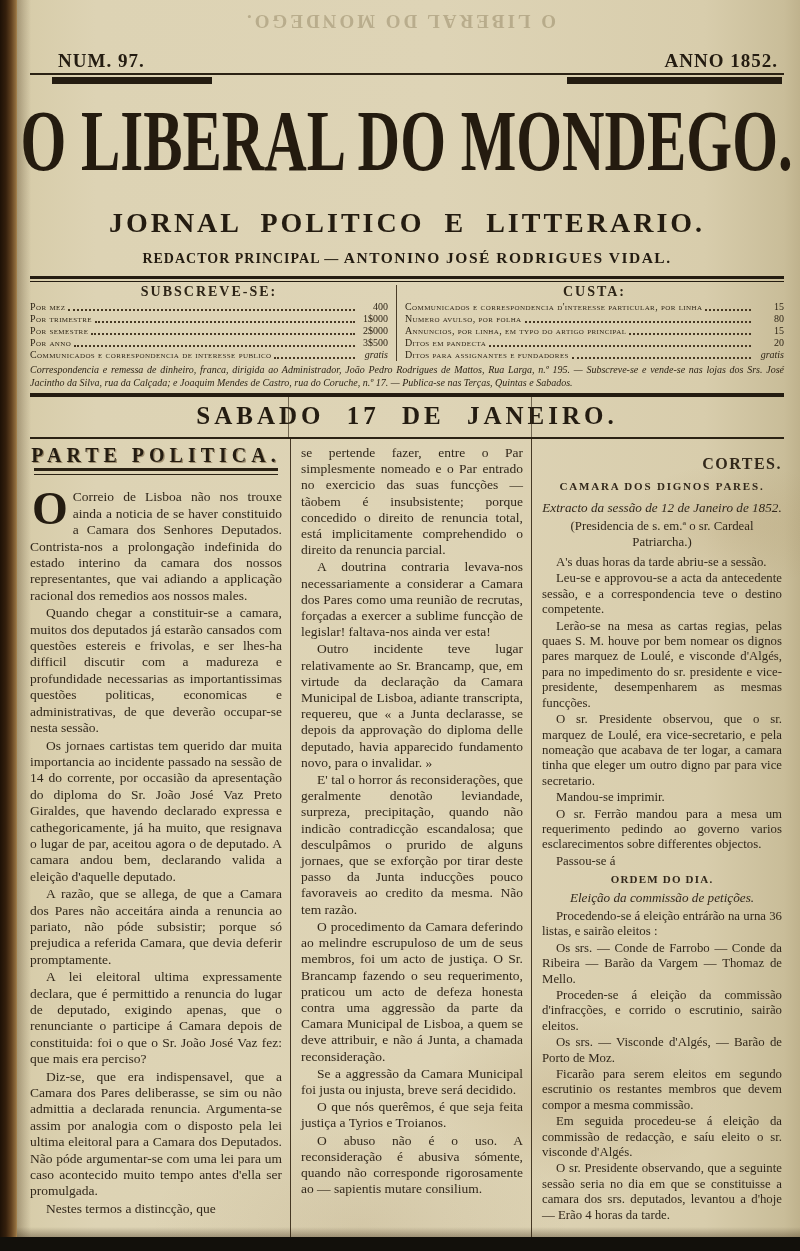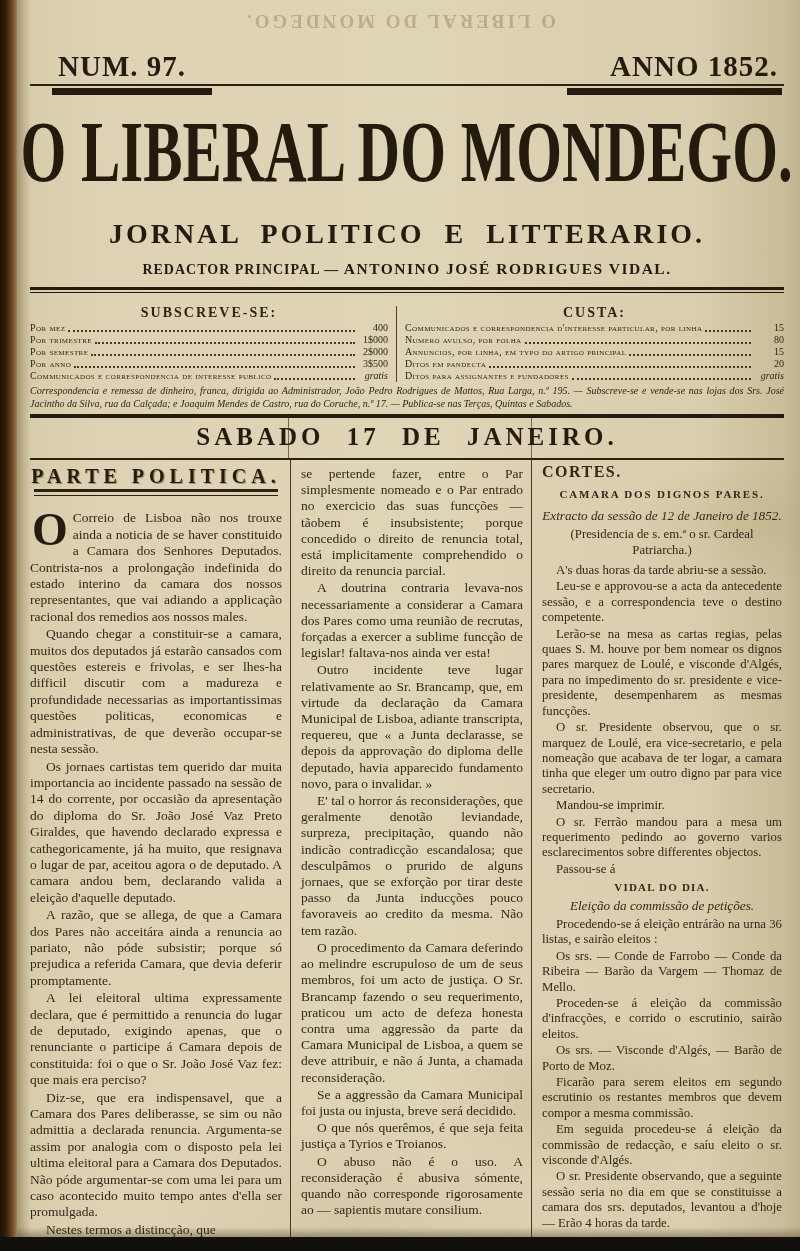--- a/index.html
+++ b/index.html
@@ -22,39 +22,39 @@
     background:linear-gradient(0deg,rgba(50,35,15,.35),rgba(50,35,15,0));}
 
   .bleed-title{position:absolute;top:10px;left:0;right:0;text-align:center;
     transform:rotate(180deg);font-weight:bold;font-size:19px;letter-spacing:3px;
     color:rgba(100,82,48,.30);filter:blur(.7px);}
 
   .content{position:relative;z-index:2;padding:50px 16px 0 30px;}
 
   
   .issue-row{display:flex;justify-content:space-between;align-items:baseline;padding:0 6px 0 28px;
-    font-weight:bold;font-size:29px;letter-spacing:1px;color:#241c11;}
+    font-weight:bold;font-size:19px;letter-spacing:1px;color:#241c11;}
   .issue-rule{position:relative;height:12px;margin-top:1px;border-top:2px solid #2b2214;}
   .bar{position:absolute;top:2px;height:7px;background:#241c11;}
   .bar-left{left:22px;width:160px;}
   .bar-right{right:2px;width:215px;}
 
   .masthead{height:102px;display:flex;align-items:center;justify-content:center;margin-top:4px;}
   .masthead-title{white-space:nowrap;font-weight:bold;font-size:64px;color:#241b0f;
     transform:scale(.92,1.34);letter-spacing:0px;}
 
   .subtitle{text-align:center;font-weight:bold;font-size:28px;letter-spacing:3px;word-spacing:10px;
     margin-top:14px;color:#241c11;}
   .redactor{text-align:center;font-size:14px;letter-spacing:1px;margin-top:10px;color:#241c11;font-weight:bold;}
   .redactor .name{font-size:15.5px;letter-spacing:1.5px;}
 
   .rule-med{margin-top:9px;height:2px;border-top:3px solid #241c11;border-bottom:1px solid #241c11;}
 
   
-  .sub-box{display:flex;margin-top:13px;font-size:10px;line-height:12px;color:#2e2517;}
+  .sub-box{display:flex;margin-top:3px;font-size:10px;line-height:12px;color:#2e2517;}
   .sub-left{width:358px;padding-right:8px;border-right:1px solid #4a3c28;}
   .sub-right{flex:1;padding-left:8px;}
   .sub-title{text-align:center;font-weight:bold;font-size:14px;letter-spacing:2px;margin:1px 0 3px;}
   .sub-row{display:flex;align-items:flex-end;}
   .sub-label{font-variant:small-caps;letter-spacing:.4px;white-space:nowrap;overflow:hidden;}
   .dots{flex:1;border-bottom:2px dotted #4638230;border-bottom:2px dotted #463823;margin:0 3px 2px;min-width:8px;}
   .sub-value{min-width:30px;text-align:right;white-space:nowrap;}
   .it{font-style:italic;}
   .sub-note{margin-top:3px;font-size:10px;line-height:12.5px;text-align:justify;color:#2e2517;font-style:italic;}
 
@@ -76,21 +76,21 @@
 
   .col-heading{text-align:center;font-weight:bold;font-size:20px;letter-spacing:5px;margin:4px 0 5px;
     color:#241c11;text-shadow:1.2px 1.2px 0 rgba(90,65,30,.45);}
   .double-rule{height:3px;border-top:3px solid #2b2214;border-bottom:1px solid #2b2214;margin:0 4px 14px;}
 
   .p{margin:0 0 1px;text-indent:16px;}
   #col2-paras .p:first-child{text-indent:0;}
   .lead{text-indent:0;margin-top:10px;}
   .dropcap{float:left;font-weight:bold;font-size:46px;line-height:34px;padding:3px 5px 0 2px;color:#241c11;}
 
-  .b-h1{text-align:left;font-weight:bold;font-size:16px;letter-spacing:1.5px;margin:0 0 8px;}
+  .b-h1{text-align:right;font-weight:bold;font-size:16px;letter-spacing:1.5px;margin:13px 0 8px;}
   .b-h2{text-align:center;font-weight:bold;font-size:11px;letter-spacing:1.8px;margin:6px 0 5px;font-variant:small-caps;}
   .b-h3{text-align:center;font-weight:bold;font-size:11px;letter-spacing:1.2px;margin:3px 0 2px;font-variant:small-caps;}
   .b-italic{text-align:center;font-style:italic;font-size:13.2px;margin:0 0 4px;}
   .b-center{text-align:center;margin:0 0 5px;}
   .b-p{margin:0 0 1px;text-indent:14px;text-align:justify;}
 </style>
 </head>
 <body>
 
 <div class="page">
@@ -230,21 +230,21 @@
             <div class="b-h2">CAMARA DOS DIGNOS PARES.</div>
             <div class="b-italic">Extracto da sessão de 12 de Janeiro de 1852.</div>
             <div class="b-center">(Presidencia de s. em.ª o sr. Cardeal Patriarcha.)</div>
             <div class="b-p">A's duas horas da tarde abriu-se a sessão.</div>
             <div class="b-p">Leu-se e approvou-se a acta da antecedente sessão, e a correspondencia teve o destino competente.</div>
             <div class="b-p">Lerão-se na mesa as cartas regias, pelas quaes S. M. houve por bem nomear os dignos pares marquez de Loulé, e visconde d'Algés, para no impedimento do sr. presidente e vice-presidente, desempenharem as mesmas funcções.</div>
             <div class="b-p">O sr. Presidente observou, que o sr. marquez de Loulé, era vice-secretario, e pela nomeação que acabava de ter logar, a camara tinha que eleger um outro digno par para vice secretario.</div>
             <div class="b-p">Mandou-se imprimir.</div>
             <div class="b-p">O sr. Ferrão mandou para a mesa um requerimento pedindo ao governo varios esclarecimentos sobre differentes objectos.</div>
             <div class="b-p">Passou-se á</div>
-            <div class="b-h3">VIDAL DO DIA.</div>
+            <div class="b-h3">ORDEM DO DIA.</div>
             <div class="b-italic">Eleição da commissão de petições.</div>
             <div class="b-p">Procedendo-se á eleição entrárão na urna 36 listas, e sairão eleitos :</div>
             <div class="b-p">Os srs. — Conde de Farrobo — Conde da Ribeira — Barão da Vargem — Thomaz de Mello.</div>
             <div class="b-p">Proceden-se á eleição da commissão d'infracções, e corrido o escrutinio, sairão eleitos.</div>
             <div class="b-p">Os srs. — Visconde d'Algés, — Barão de Porto de Moz.</div>
             <div class="b-p">Ficarão para serem eleitos em segundo escrutinio os restantes membros que devem compor a mesma commissão.</div>
             <div class="b-p">Em seguida procedeu-se á eleição da commissão de redacção, e saíu eleito o sr. visconde d'Algés.</div>
             <div class="b-p">O sr. Presidente observando, que a seguinte sessão seria no dia em que se constituisse a camara dos srs. deputados, levantou a d'hoje — Erão 4 horas da tarde.</div>
           </div>
       </div>

